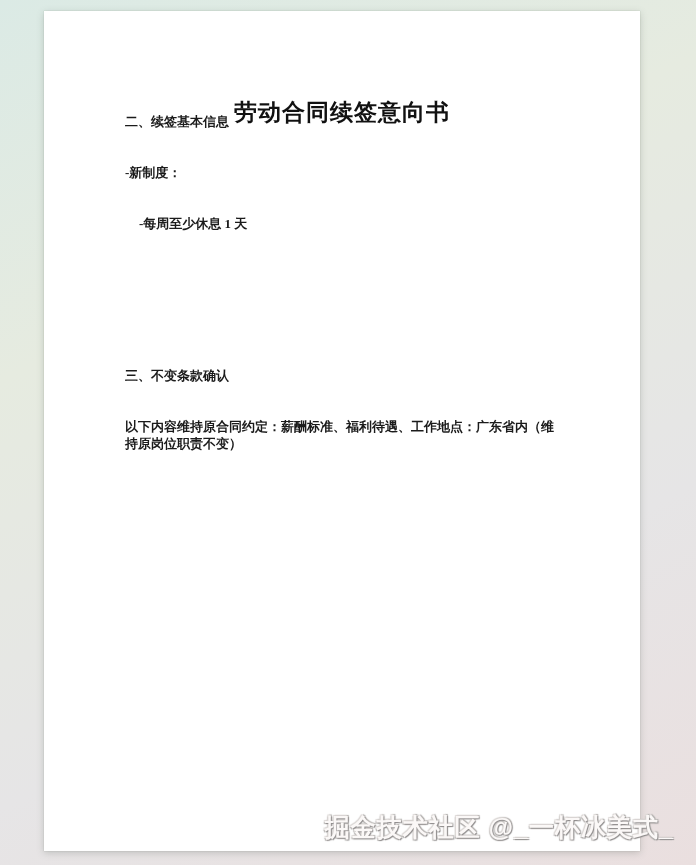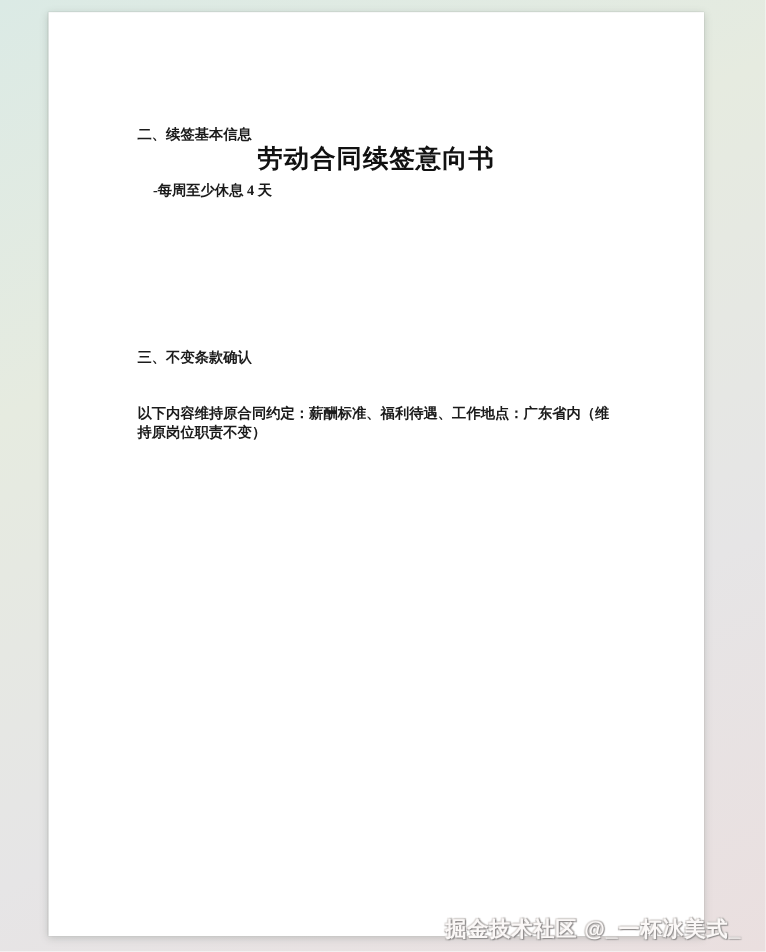--- a/index.html
+++ b/index.html
@@ -21,57 +21,58 @@
     position: absolute;
     left: 81px; top: 0;
     width: 437px;
     color: #1b1b1b;
     font-size: 13px;
     line-height: 17px;
     font-weight: bold;
     white-space: pre-wrap;
   }
   .doc-title {
-    padding-top: 108px;
-    margin: 10px 0 12px 0;
+    padding-top: 86px;
+    margin: 0 0 12px 0;
     text-align: center;
     font-family: "Liberation Sans", "DejaVu Sans", sans-serif;
     font-size: 23px;
     line-height: 30px;
     font-weight: bold;
     color: #111;
     letter-spacing: 1px;
   }
   .section { margin-bottom: 16px; }
   .line { min-height: 17px; }
   .sub-item { padding-left: 14px; }
   .watermark {
     position: absolute;
-    right: 22px; bottom: 7px;
+    right: 22px; bottom: 21px;
     font-family: "Liberation Sans", "DejaVu Sans", sans-serif;
-    font-size: 19px;
+    font-size: 25px;
     font-weight: bold;
     color: #fbf8f7;
     text-shadow: 1px 1px 1px #8f8c8c, -1px -1px 1px #dcd8d6, 1px -1px 1px #b5b2b0, -1px 1px 1px #b5b2b0;
     letter-spacing: 1px;
     white-space: nowrap;
   }
 </style>
 </head>
 <body>
 
 <div class="paper">
   <h1 class="doc-title">劳动合同续签意向书</h1>
 
   <div class="content">
 
 
     <div class="section">
       <div class="line">二、续签基本信息</div>
-      <div class="line sub-item">-每周至少休息 4 天</div>
+      <div class="line">-新制度：</div>
+      <div class="line sub-item">-每周至少休息 1 天</div>
     </div>
 
     <div class="section">
       <div class="line">三、不变条款确认</div>
       <div>以下内容维持原合同约定：薪酬标准、福利待遇、工作地点：广东省内（维持原岗位职责不变）</div>
     </div>
 
     
 
     

